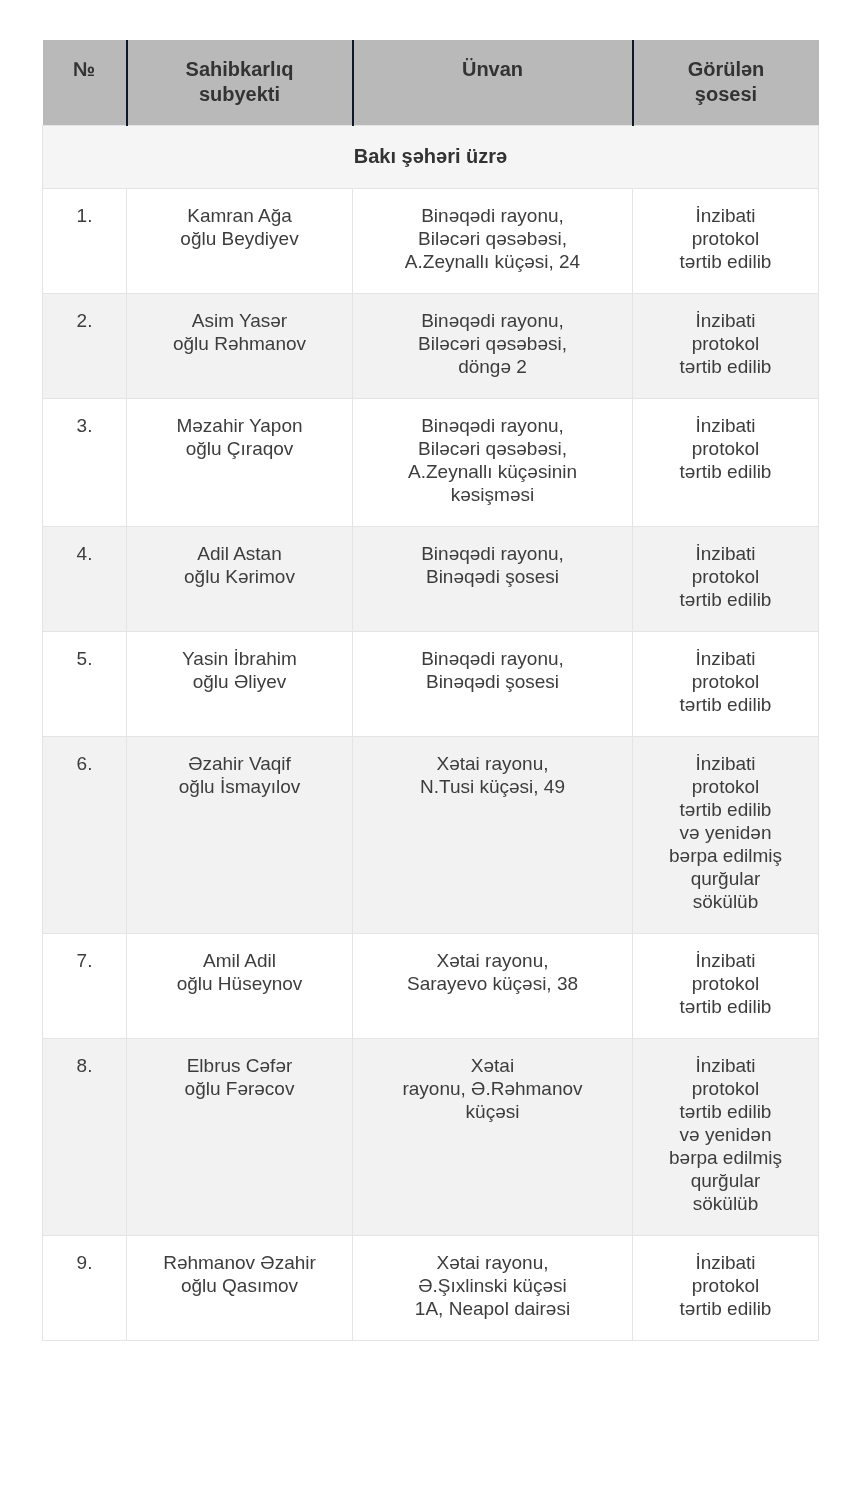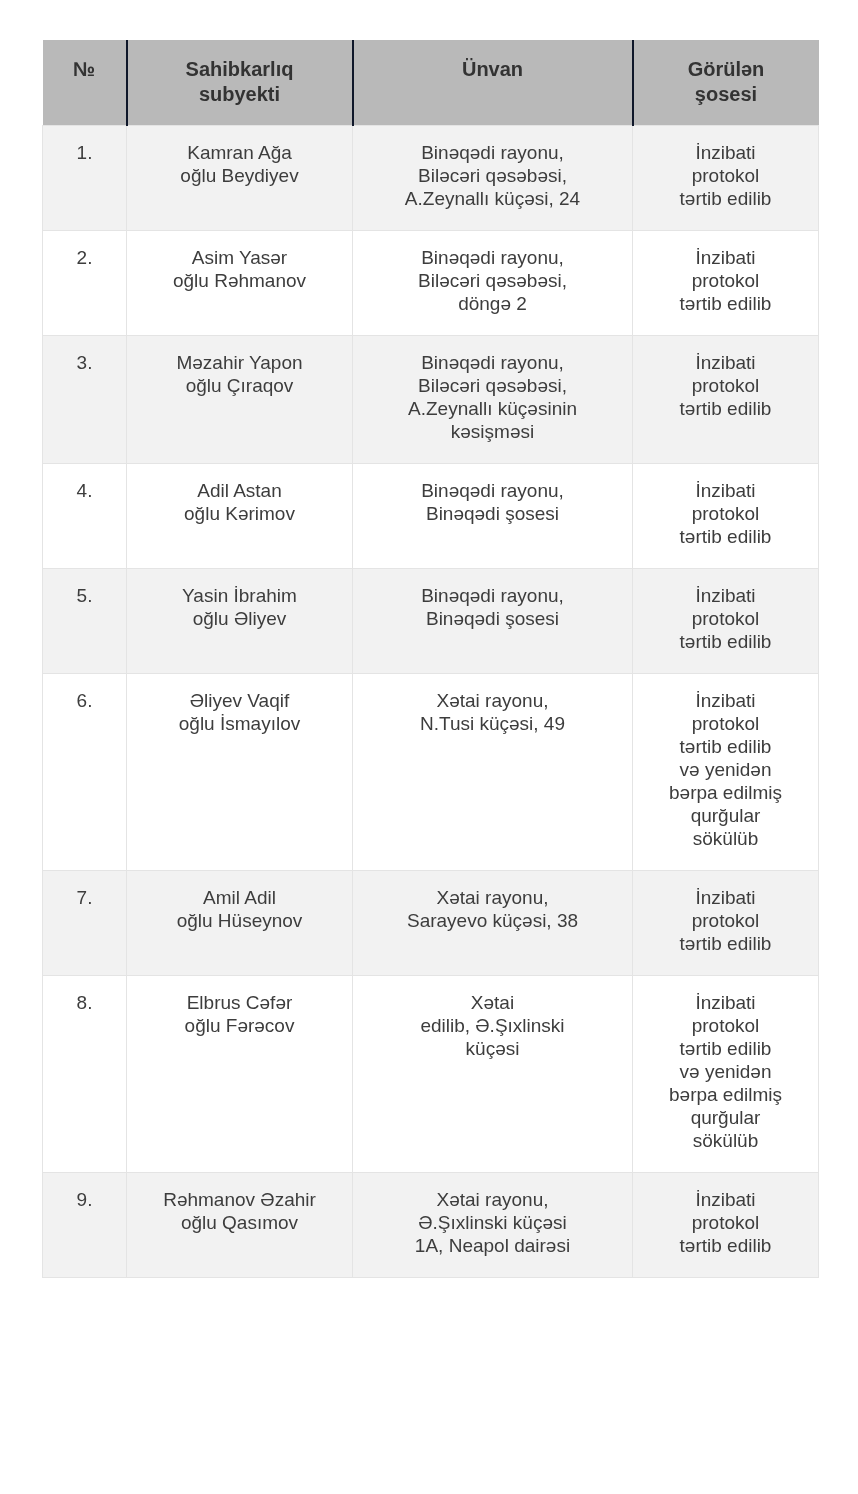--- a/index.html
+++ b/index.html
@@ -75,20 +75,23 @@
       <tr>
         <th>№</th>
         <th>Sahibkarlıq
 subyekti</th>
         <th>Ünvan</th>
         <th>Görülən
 şosesi</th>
       </tr>
     </thead>
     <tbody>
+      <tr class="section-row">
+        <td colspan="4">Bakı şəhəri üzrə</td>
+      </tr>
       <tr class="data-row">
         <td>1.</td>
         <td>Kamran Ağa
 oğlu Beydiyev</td>
         <td>Binəqədi rayonu,
 Biləcəri qəsəbəsi,
 A.Zeynallı küçəsi, 24</td>
         <td>İnzibati
 protokol
 tərtib edilib</td>
@@ -131,21 +134,21 @@
         <td>Yasin İbrahim
 oğlu Əliyev</td>
         <td>Binəqədi rayonu,
 Binəqədi şosesi</td>
         <td>İnzibati
 protokol
 tərtib edilib</td>
       </tr>
       <tr class="data-row">
         <td>6.</td>
-        <td>Əliyev Vaqif
+        <td>Əzahir Vaqif
 oğlu İsmayılov</td>
         <td>Xətai rayonu,
 N.Tusi küçəsi, 49</td>
         <td>İnzibati
 protokol
 tərtib edilib
 və yenidən
 bərpa edilmiş
 qurğular
 sökülüb</td>
@@ -158,21 +161,21 @@
 Sarayevo küçəsi, 38</td>
         <td>İnzibati
 protokol
 tərtib edilib</td>
       </tr>
       <tr class="data-row">
         <td>8.</td>
         <td>Elbrus Cəfər
 oğlu Fərəcov</td>
         <td>Xətai
-edilib, Ə.Şıxlinski
+rayonu, Ə.Rəhmanov
 küçəsi</td>
         <td>İnzibati
 protokol
 tərtib edilib
 və yenidən
 bərpa edilmiş
 qurğular
 sökülüb</td>
       </tr>
       <tr class="data-row">

